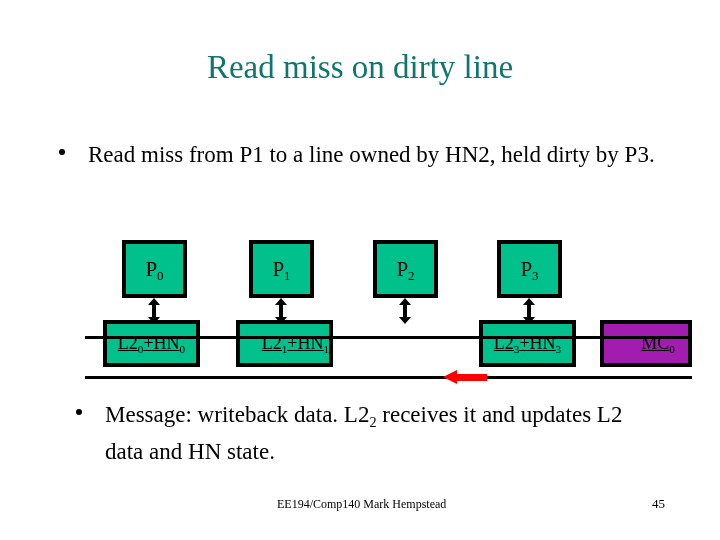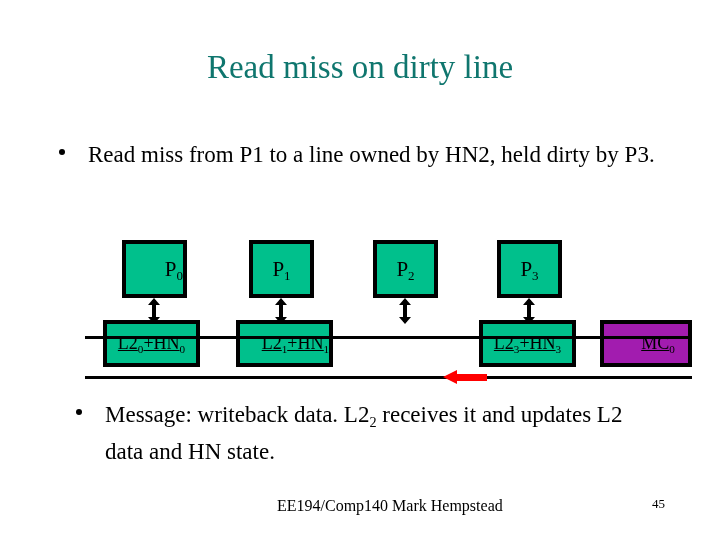--- a/index.html
+++ b/index.html
@@ -200,21 +200,21 @@
     border-top: 7px solid transparent;
     border-bottom: 7px solid transparent;
     border-right: 14px solid #ff0000;
   }
 
   
   #footer-credit {
     position: absolute;
     left: 277px;
     top: 497px;
-    font-size: 16px;
+    font-size: 12px;
     color: #000000;
     white-space: nowrap;
   }
   #footer-page {
     position: absolute;
     left: 652px;
     top: 496px;
     font-size: 13px;
     color: #000000;
   }
@@ -229,21 +229,21 @@
   <div class="bullet-block" id="bullet-1">
     <span class="bullet-dot"></span>
     <span class="bullet-text">Read miss from P1 to a line owned by HN2, held dirty by P3.</span>
   </div>
 
   <div id="diagram">
 
     <div class="bus-line" id="bus-top"></div>
     <div class="bus-line" id="bus-bottom"></div>
 
-    <div class="proc-box" style="left:122px;text-align:right;">
+    <div class="proc-box" style="left:122px;">
       <span><span>P</span><span class="sub">0</span></span>
     </div>
     <div class="proc-box" style="left:249px;">
       <span><span>P</span><span class="sub">1</span></span>
     </div>
     <div class="proc-box" style="left:373px;">
       <span><span>P</span><span class="sub">2</span></span>
     </div>
     <div class="proc-box" style="left:497px;text-align:center;">
       <span><span>P</span><span class="sub">3</span></span>

